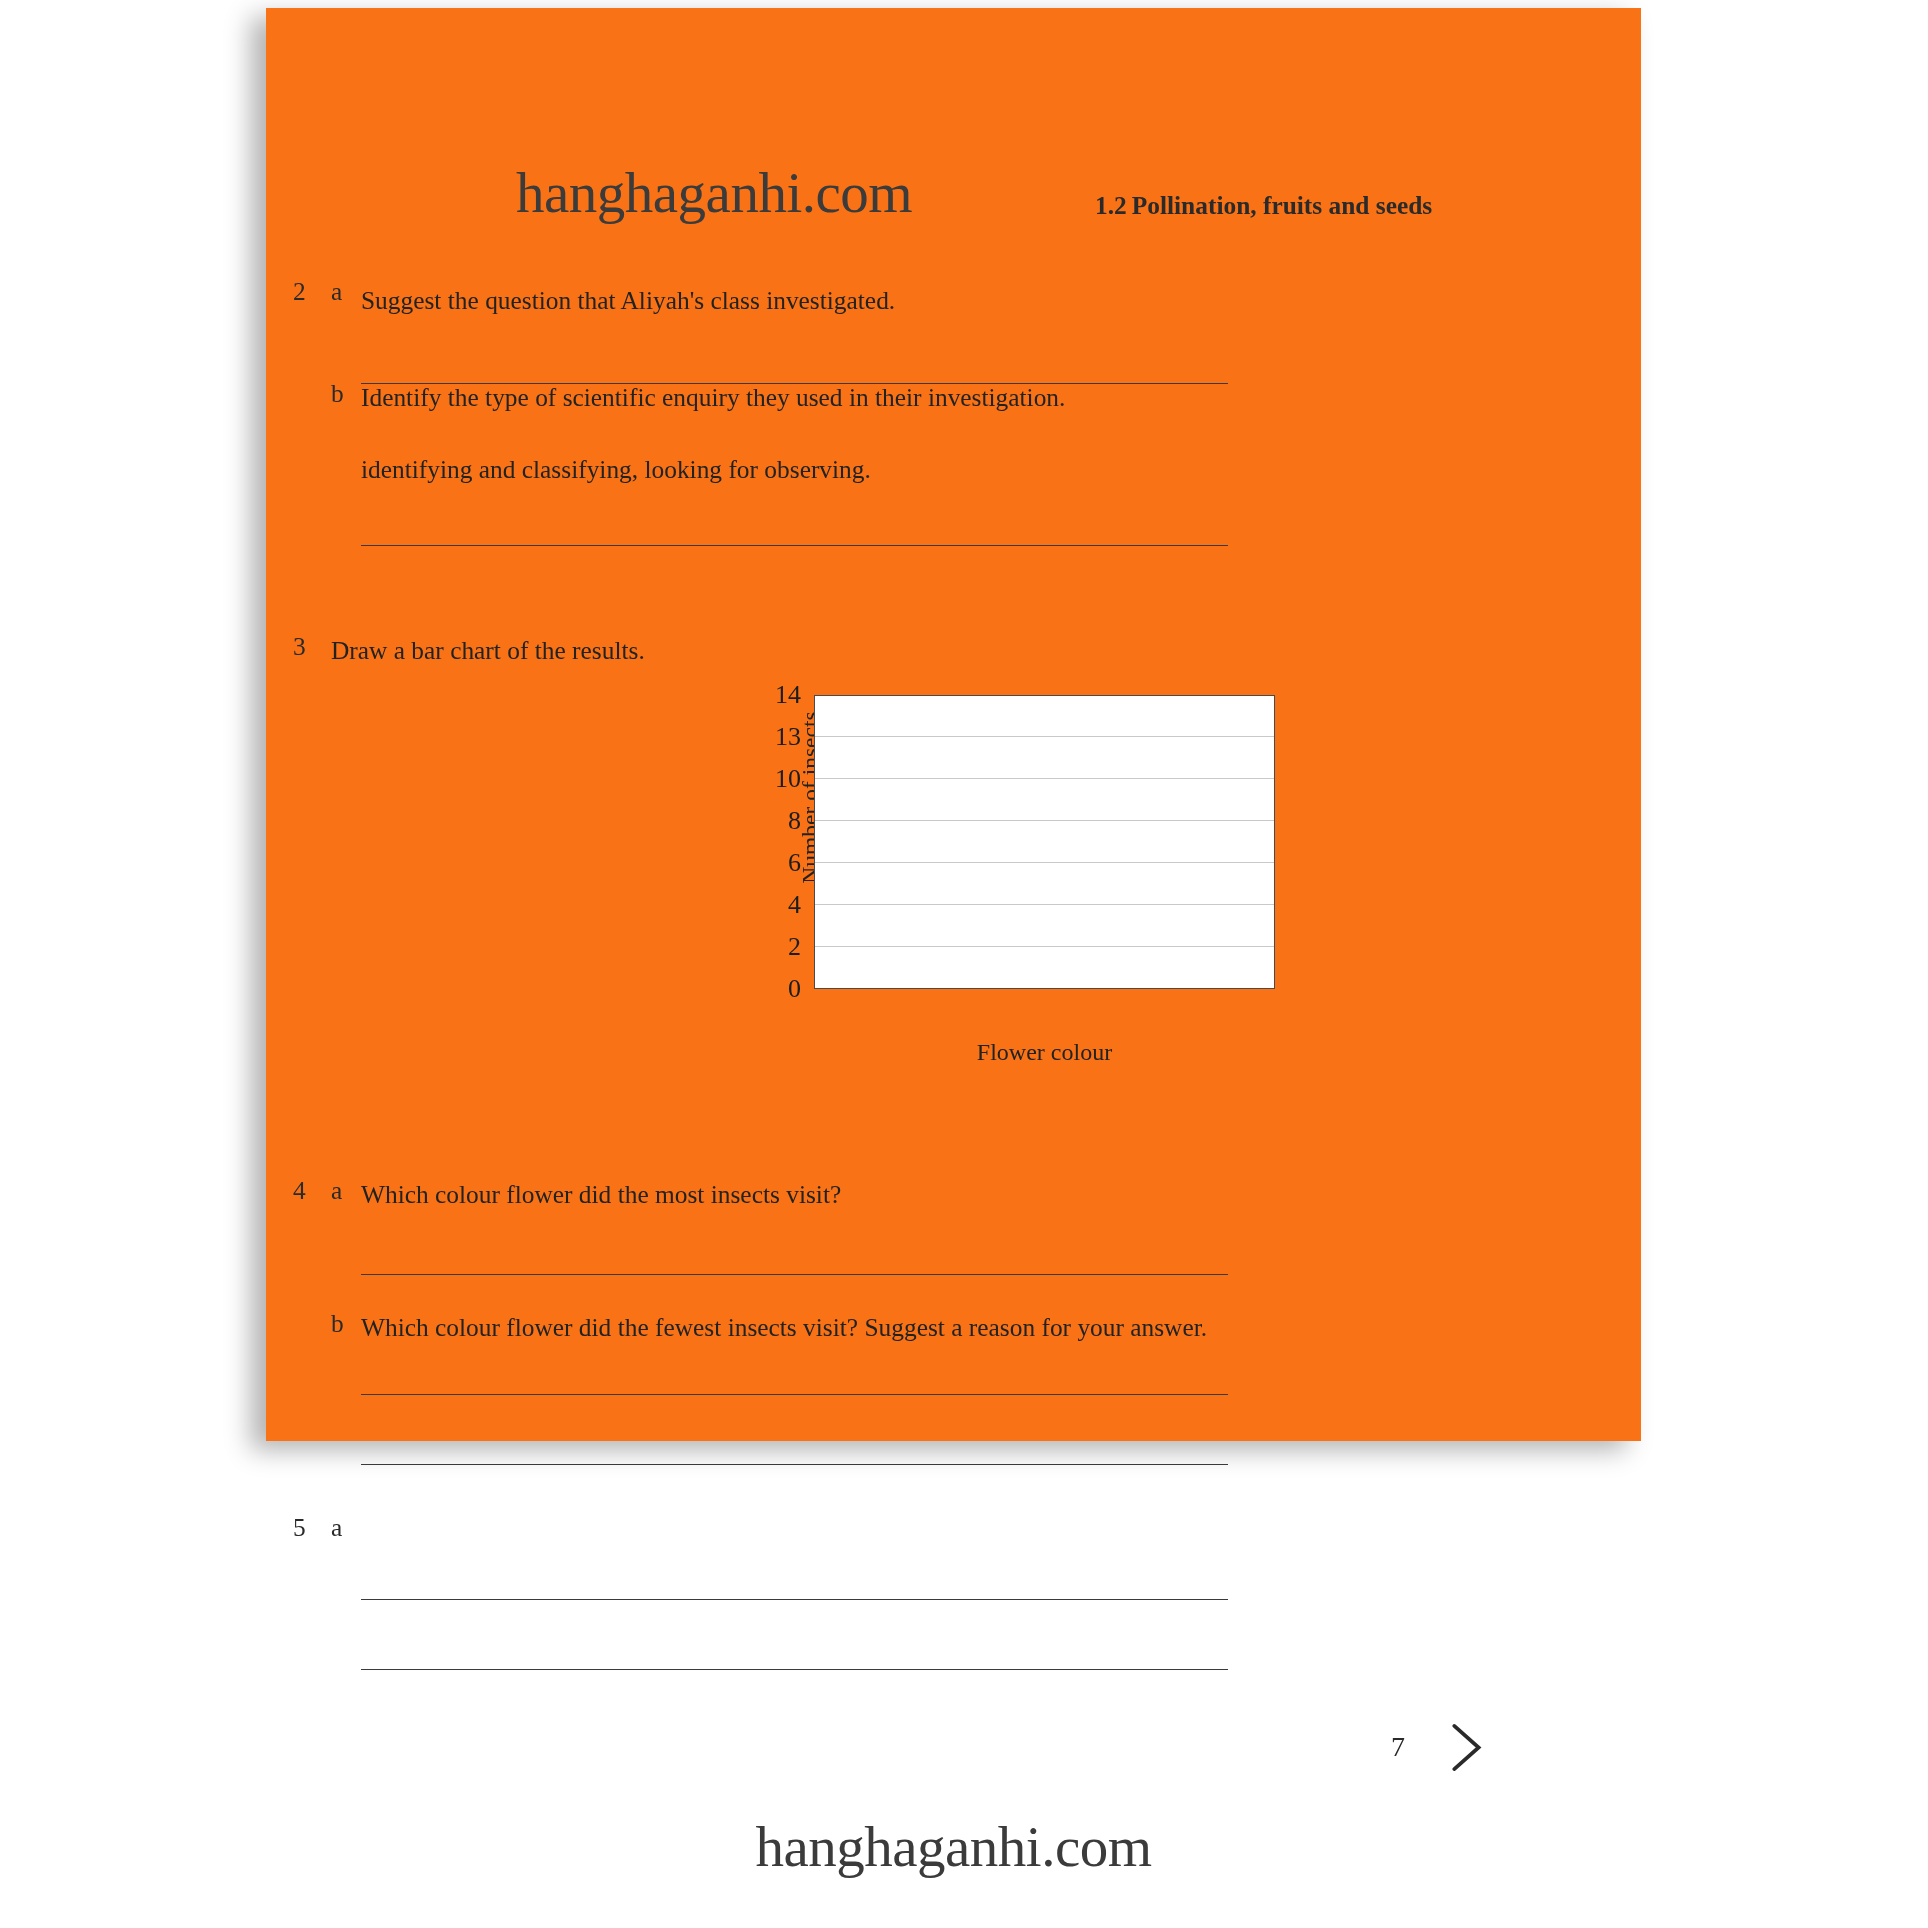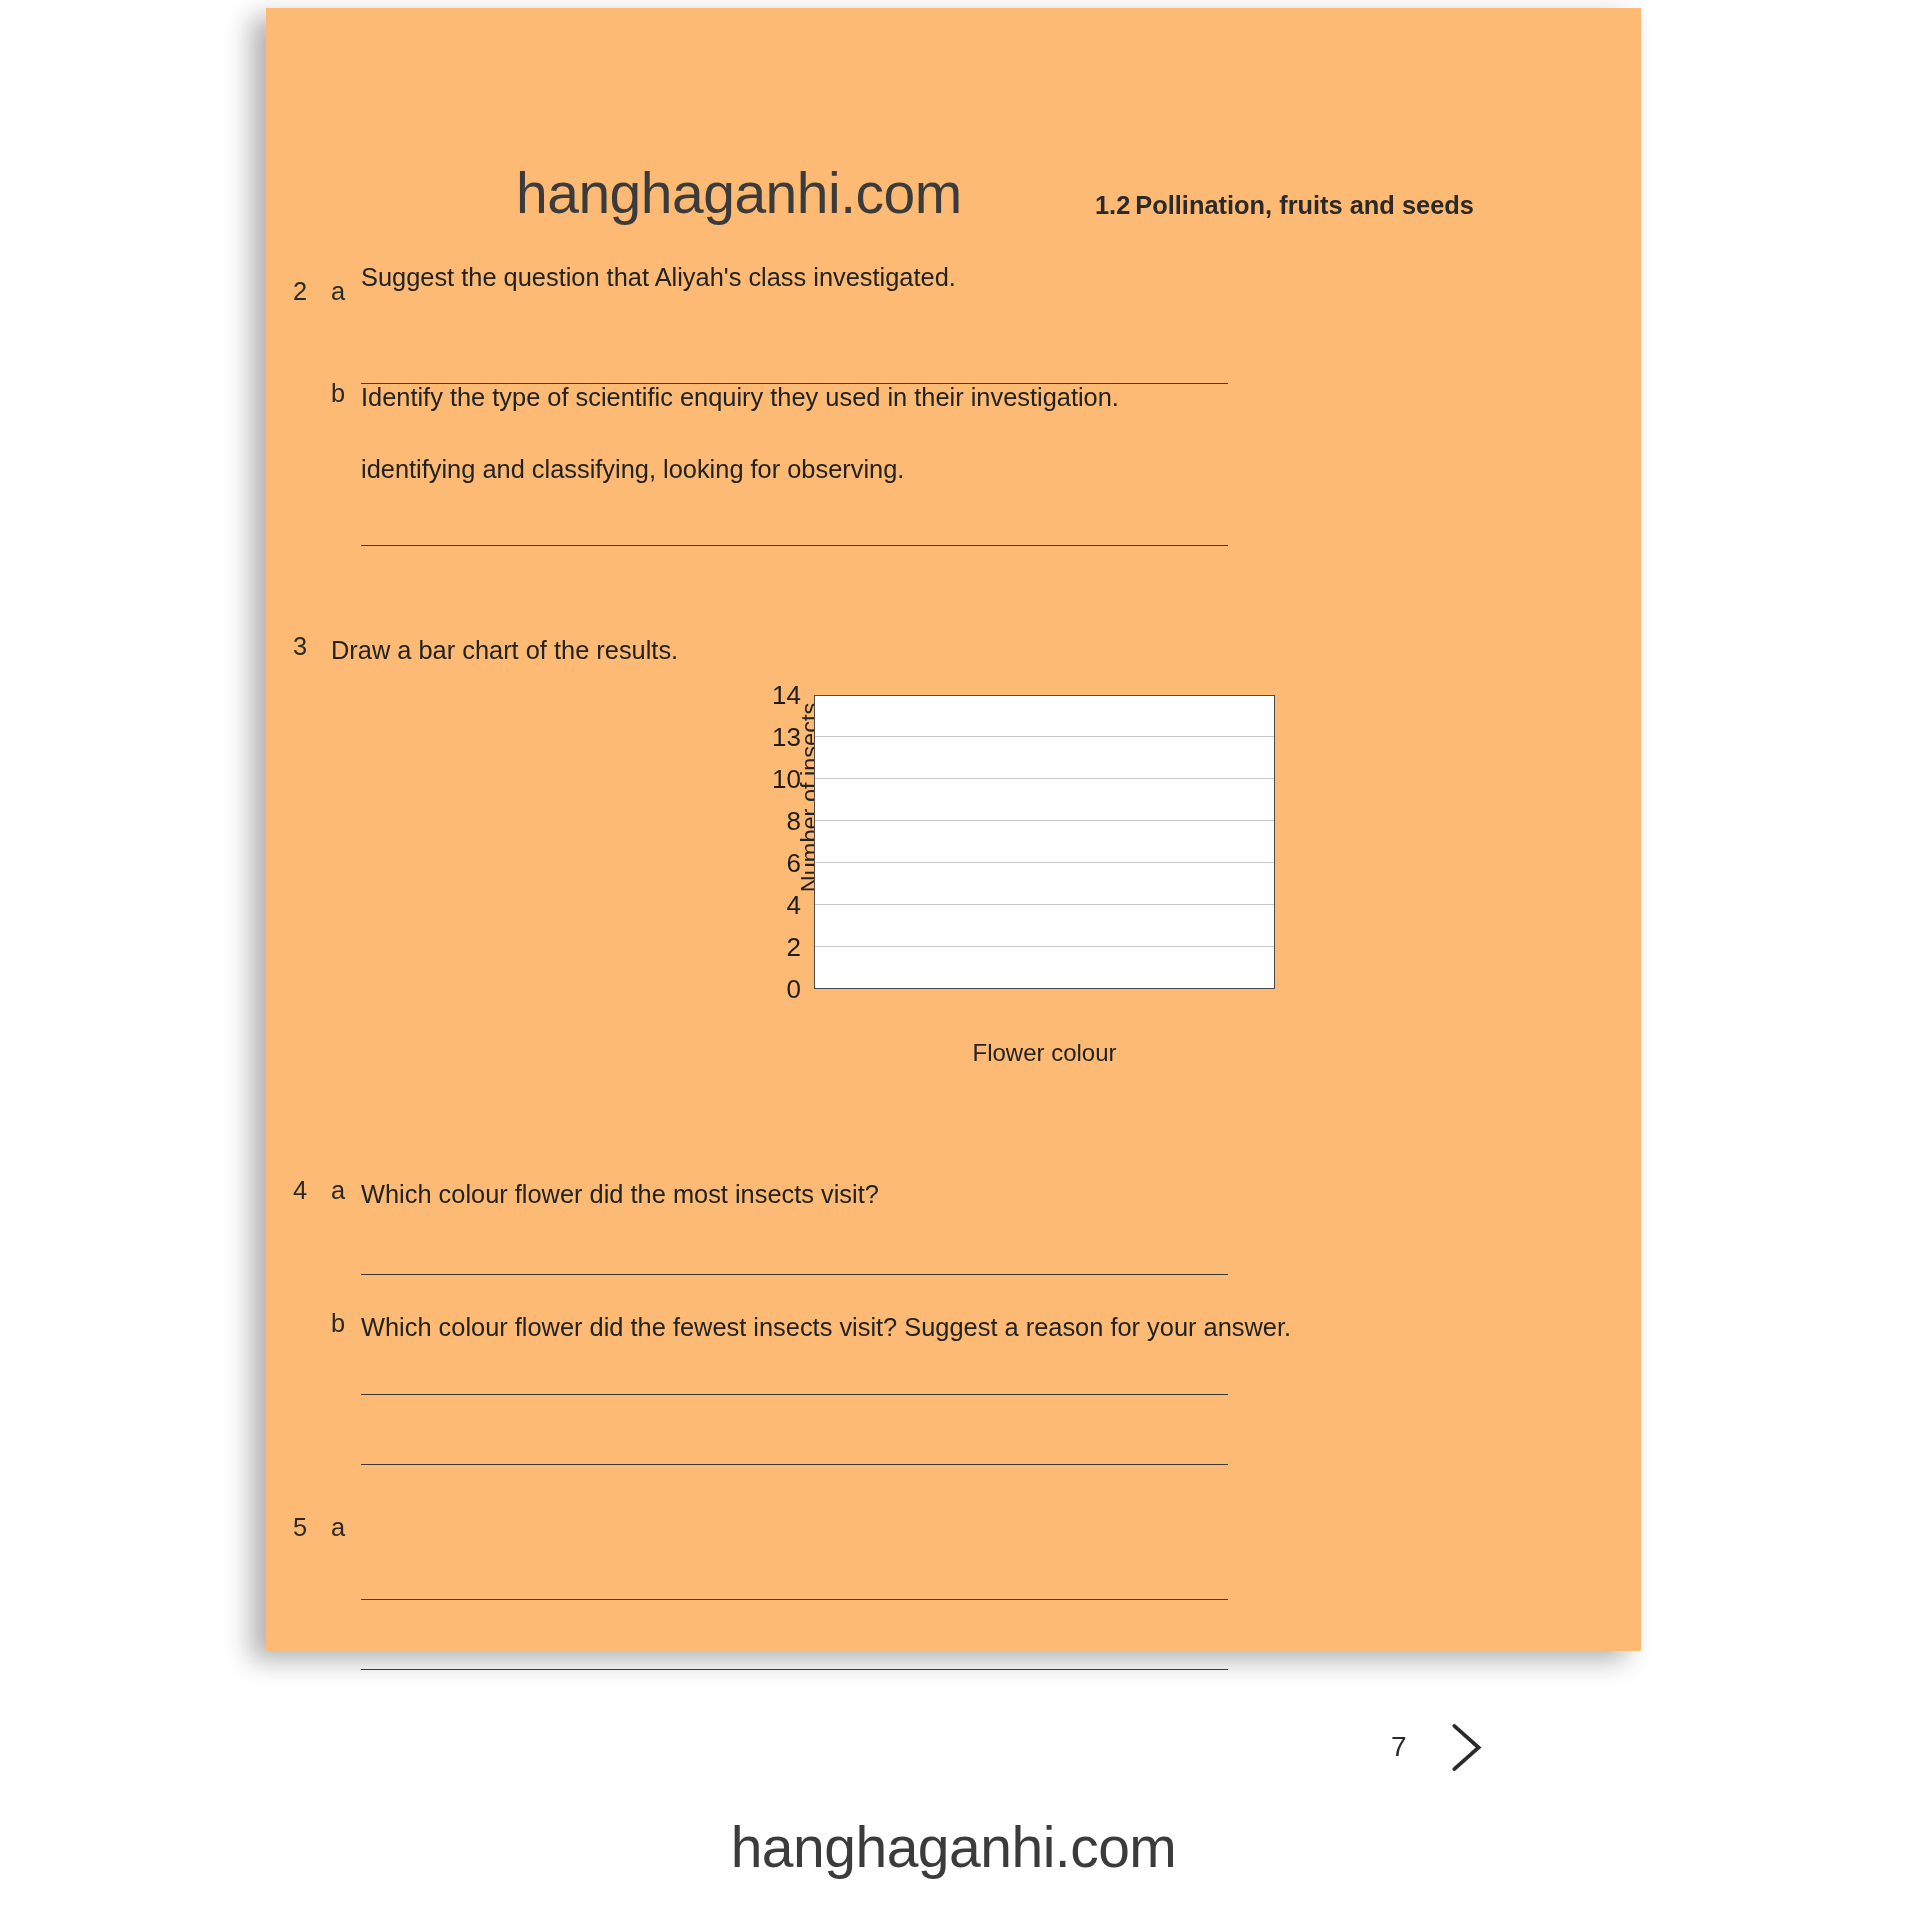--- a/index.html
+++ b/index.html
@@ -13,23 +13,24 @@
     font-family: "Liberation Sans", sans-serif;
     overflow: hidden;
   }
 
   
   #page-sheet {
     position: absolute;
     left: 266px;
     top: 7.5px;
     width: 1375px;
-    height: 1643px;
-    background: #fdba74;
+    height: 1433px;
+    background: #f97316;
     box-shadow: -15px 9.4px 24.5px rgba(0,0,0,0.30);
+    font-family: Liberation Serif, serif;
   }
 
   
   #header-row {
     position: absolute;
     left: 0;
     top: 160px;
     width: 1375px;
     height: 66px;
   }
@@ -181,21 +182,21 @@
 
   <div id="header-row">
     <div id="watermark-header">hanghaganhi.com</div>
     <div id="section-heading">
       <span class="sec-num">1.2</span><span>Pollination, fruits and seeds</span>
     </div>
   </div>
 
   <div class="q-num" style="left:27px; top:269px;">2</div>
   <div class="q-let" style="left:65px; top:269px;">a</div>
-  <div class="q-text" style="left:95px; top:251px;">Suggest the question that Aliyah's class investigated.</div>
+  <div class="q-text" style="left:95px; top:274px;">Suggest the question that Aliyah's class investigated.</div>
   <div class="answer-line" style="left:95px; top:375px; width:867px;"></div>
 
   <div class="q-let" style="left:65px; top:371px; top:371px;">b</div>
   <div class="q-text" style="left:95px; top:371px;">Identify the type of scientific enquiry they used in their investigation.</div>
   <div class="q-text" style="left:95px; top:443px;">identifying and classifying, looking for observing.</div>
   <div class="answer-line" style="left:95px; top:537px; width:867px;"></div>
 
   <div class="q-num" style="left:27px; top:624px;">3</div>
   <div class="q-text" style="left:65px; top:624px;">Draw a bar chart of the results.</div>
 

